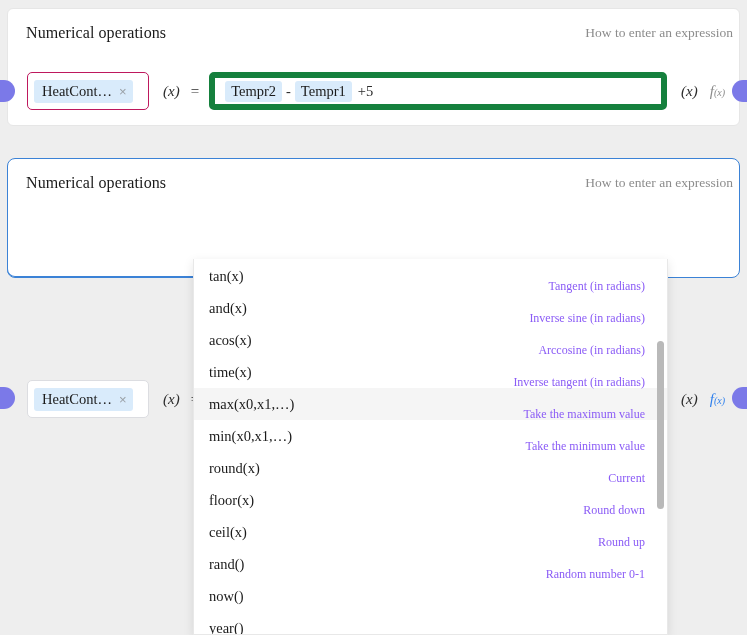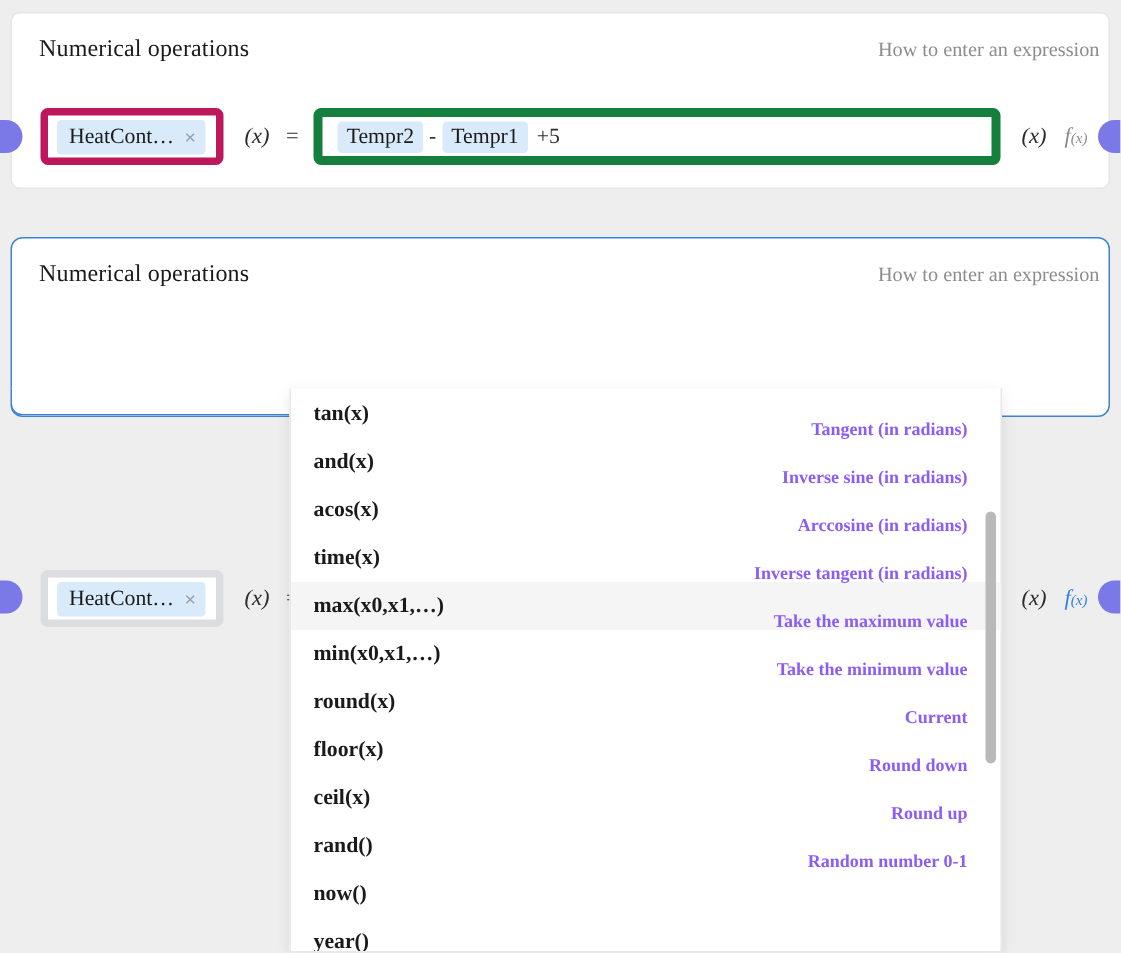--- a/index.html
+++ b/index.html
@@ -73,21 +73,21 @@
     padding: 0 14px 0 19px;
     height: 42px;
   }
   .card--plain .expr-row { top: 61px; }
   .card--selected .expr-row { top: 219px; }
 
   
   .var-select {
     width: 122px;
     height: 38px;
-    border: 5px solid #be185d;
+    border: 1px solid #be185d;
     border-radius: 5px;
     background: #fff;
     display: flex;
     align-items: center;
     padding: 0 6px;
     flex: 0 0 auto;
   }
   .card--selected .var-select { border-color: #dcdde1; }
 
   .chip {
@@ -220,21 +220,20 @@
     left: 193px;
     top: 259px;
     width: 475px;
     height: 376px;
     background: #ffffff;
     border: 1px solid #e8e8e8;
     border-top: none;
     box-shadow: 0 3px 10px rgba(0,0,0,.10);
     overflow: hidden;
     z-index: 40;
-    font-weight: bold;
   }
 
   .dd-list {
     position: absolute;
     inset: 0;
     padding-top: 1px;
   }
 
   .dd-item {
     height: 32px;

